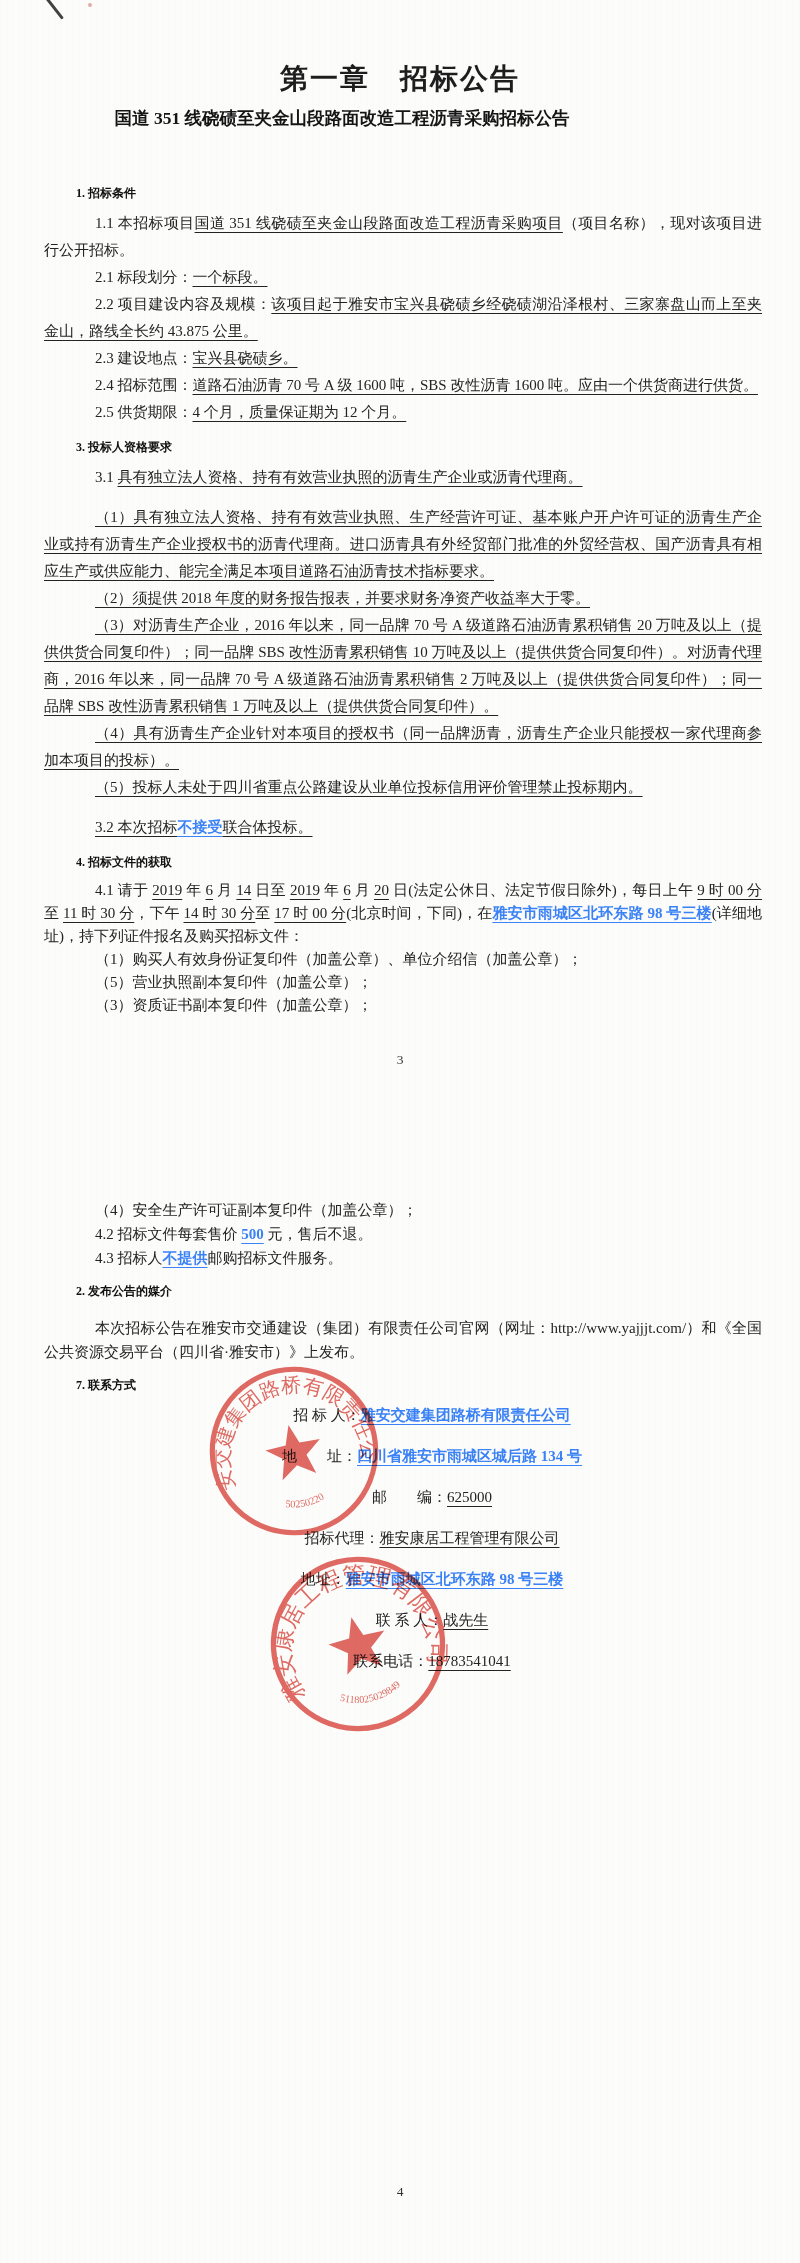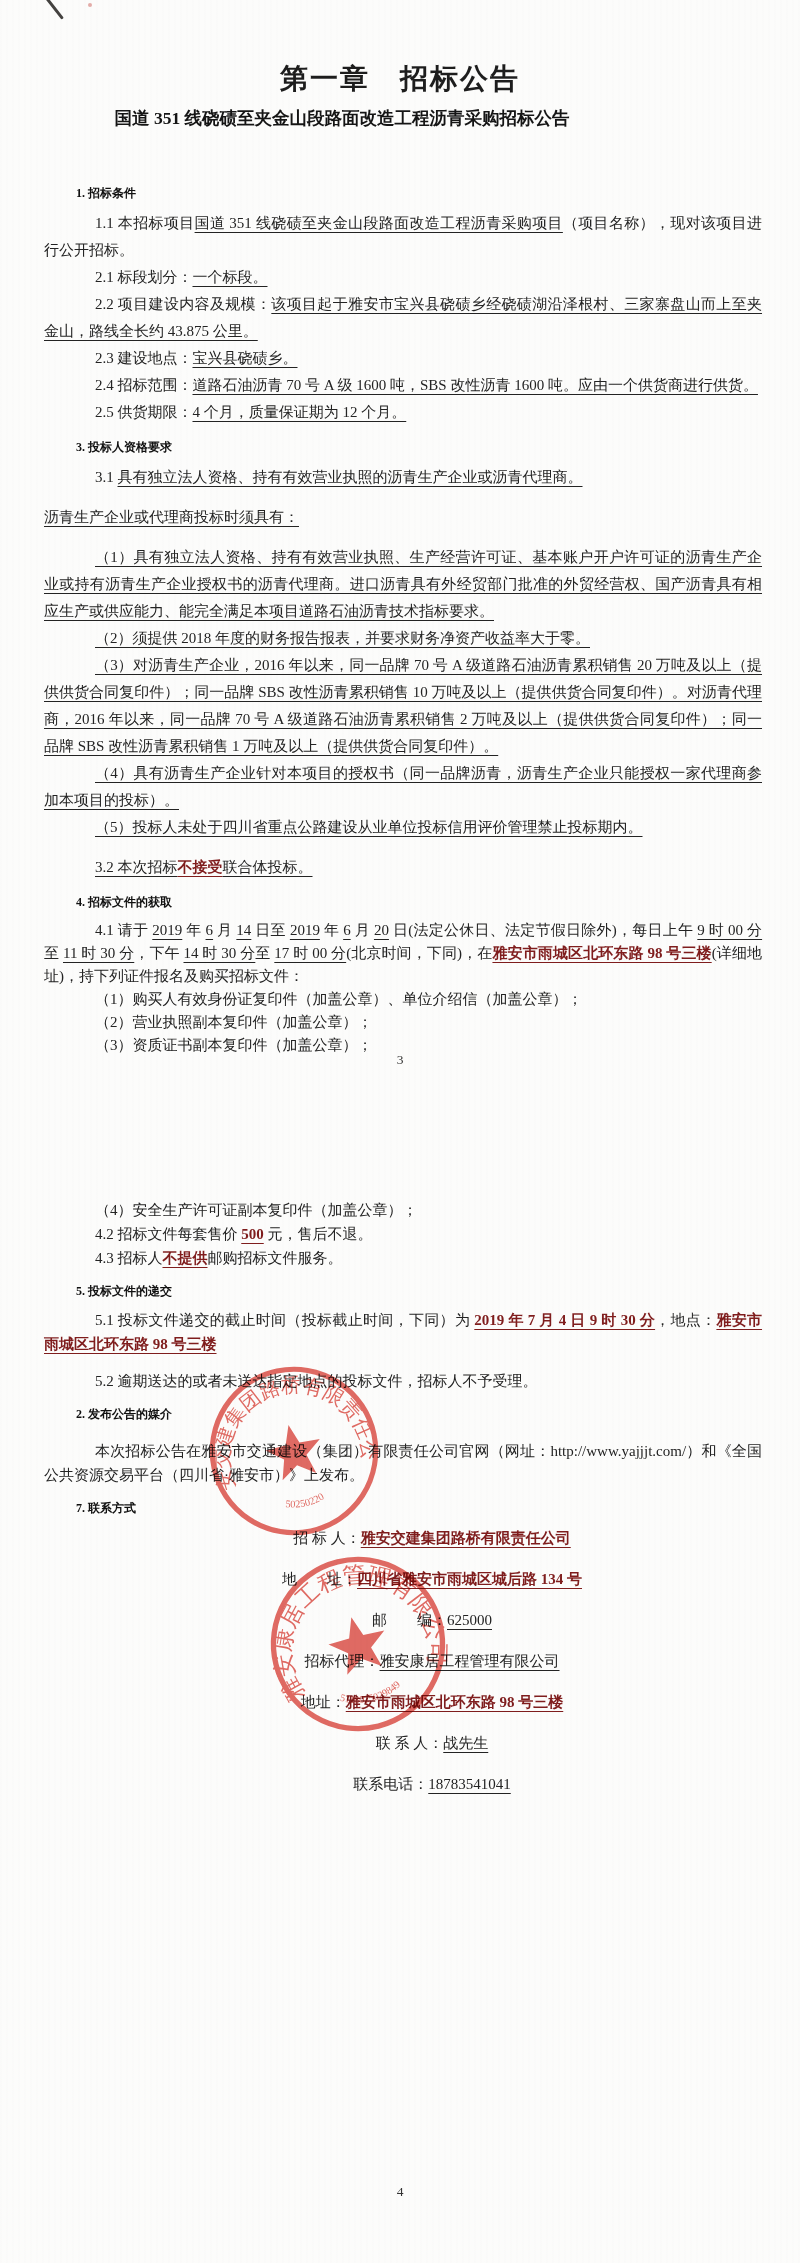--- a/index.html
+++ b/index.html
@@ -26,21 +26,21 @@
   .sec-heading{font-weight:bold;font-size:12px;color:#111;margin:9px 0 5px 32px;line-height:24px;}
   p.para{margin:0;line-height:27px;text-align:justify;text-justify:inter-ideograph;}
   p.indent{text-indent:51px;}
   p.gap-top{margin-top:13px;}
   .tight p.para{line-height:23px;}
   #page2-sections p.para{line-height:24px;}
   p.contact{padding-left:58px;margin:0 0 17px 0;line-height:22px;text-align:center;text-indent:0;}
   p.contact-first{margin-top:6px;}
 
   .seg-u{text-decoration:underline;text-underline-offset:4px;text-decoration-thickness:1px;}
-  .seg-b{font-weight:bold;color:#7f1d1d;}
+  .seg-b{font-weight:bold;color:#3b82f6;}
 
   .page-num{position:absolute;left:0;width:800px;text-align:center;font-size:13.5px;color:#333;}
   #page1-num{top:1052px;}
   #page2-num{top:2184px;}
 
   .stamp{position:absolute;mix-blend-mode:multiply;opacity:.82;}
   #stamp-1{left:208px;top:1365px;width:172px;height:172px;transform:rotate(-12deg);}
   #stamp-2{left:269px;top:1555px;width:178px;height:178px;transform:rotate(-14deg);}
   .stamp svg{width:100%;height:100%;}
   .stamp text{font-family:"Liberation Serif","DejaVu Serif",serif;}
@@ -64,49 +64,43 @@
       <div class="section">
         <p class="para indent"><span class="">2.1 标段划分：</span><span class="seg-u">一个标段。</span></p>
         <p class="para indent"><span class="">2.2 项目建设内容及规模：</span><span class="seg-u">该项目起于雅安市宝兴县硗碛乡经硗碛湖沿泽根村、三家寨盘山而上至夹金山，路线全长约 43.875 公里。</span></p>
         <p class="para indent"><span class="">2.3 建设地点：</span><span class="seg-u">宝兴县硗碛乡。</span></p>
         <p class="para indent"><span class="">2.4 招标范围：</span><span class="seg-u">道路石油沥青 70 号 A 级 1600 吨，SBS 改性沥青 1600 吨。应由一个供货商进行供货。</span></p>
         <p class="para indent"><span class="">2.5 供货期限：</span><span class="seg-u">4 个月，质量保证期为 12 个月。</span></p>
       </div>
       <div class="section">
         <div class="sec-heading">3. 投标人资格要求</div>
         <p class="para indent"><span class="">3.1 </span><span class="seg-u">具有独立法人资格、持有有效营业执照的沥青生产企业或沥青代理商。</span></p>
-        <p class="para gap-top"><span class="seg-u">沥青生产企业或代理商投标时须具有：</span></p>
         <p class="para indent gap-top"><span class="seg-u">（1）具有独立法人资格、持有有效营业执照、生产经营许可证、基本账户开户许可证的沥青生产企业或持有沥青生产企业授权书的沥青代理商。进口沥青具有外经贸部门批准的外贸经营权、国产沥青具有相应生产或供应能力、能完全满足本项目道路石油沥青技术指标要求。</span></p>
         <p class="para indent"><span class="seg-u">（2）须提供 2018 年度的财务报告报表，并要求财务净资产收益率大于零。</span></p>
         <p class="para indent"><span class="seg-u">（3）对沥青生产企业，2016 年以来，同一品牌 70 号 A 级道路石油沥青累积销售 20 万吨及以上（提供供货合同复印件）；同一品牌 SBS 改性沥青累积销售 10 万吨及以上（提供供货合同复印件）。对沥青代理商，2016 年以来，同一品牌 70 号 A 级道路石油沥青累积销售 2 万吨及以上（提供供货合同复印件）；同一品牌 SBS 改性沥青累积销售 1 万吨及以上（提供供货合同复印件）。</span></p>
         <p class="para indent"><span class="seg-u">（4）具有沥青生产企业针对本项目的授权书（同一品牌沥青，沥青生产企业只能授权一家代理商参加本项目的投标）。</span></p>
         <p class="para indent"><span class="seg-u">（5）投标人未处于四川省重点公路建设从业单位投标信用评价管理禁止投标期内。</span></p>
         <p class="para indent gap-top"><span class="seg-u">3.2 本次招标</span><span class="seg-b seg-u">不接受</span><span class="seg-u">联合体投标。</span></p>
       </div>
       <div class="section tight">
         <div class="sec-heading">4. 招标文件的获取</div>
         <p class="para indent"><span class="">4.1 请于 </span><span class="seg-u">2019</span><span class=""> 年 </span><span class="seg-u">6</span><span class=""> 月 </span><span class="seg-u">14</span><span class=""> 日至 </span><span class="seg-u">2019</span><span class=""> 年 </span><span class="seg-u">6</span><span class=""> 月 </span><span class="seg-u">20</span><span class=""> 日(法定公休日、法定节假日除外)，每日上午 </span><span class="seg-u">9 时 00 分</span><span class="">至 </span><span class="seg-u">11 时 30 分</span><span class="">，下午 </span><span class="seg-u">14 时 30 分</span><span class="">至 </span><span class="seg-u">17 时 00 分</span><span class="">(北京时间，下同)，在</span><span class="seg-b seg-u">雅安市雨城区北环东路 98 号三楼</span><span class="">(详细地址)，持下列证件报名及购买招标文件：</span></p>
         <p class="para indent"><span class="">（1）购买人有效身份证复印件（加盖公章）、单位介绍信（加盖公章）；</span></p>
-        <p class="para indent"><span class="">（2）营业执照副本复印件（加盖公章）；</span></p>
+        <p class="para indent"><span class="">（5）营业执照副本复印件（加盖公章）；</span></p>
         <p class="para indent"><span class="">（3）资质证书副本复印件（加盖公章）；</span></p>
       </div>
     </div>
 
   <div class="page-num" id="page1-num">3</div>
 
   <div class="content" id="page2-sections">
       <div class="section">
         <p class="para indent"><span class="">（4）安全生产许可证副本复印件（加盖公章）；</span></p>
         <p class="para indent"><span class="">4.2 招标文件每套售价 </span><span class="seg-b seg-u">500</span><span class=""> 元，售后不退。</span></p>
         <p class="para indent"><span class="">4.3 招标人</span><span class="seg-b seg-u">不提供</span><span class="">邮购招标文件服务。</span></p>
-      </div>
-      <div class="section">
-        <div class="sec-heading">5. 投标文件的递交</div>
-        <p class="para indent"><span class="">5.1 投标文件递交的截止时间（投标截止时间，下同）为 </span><span class="seg-b seg-u">2019 年 7 月 4 日 9 时 30 分</span><span class="">，地点：</span><span class="seg-b seg-u">雅安市雨城区北环东路 98 号三楼</span></p>
-        <p class="para indent gap-top"><span class="">5.2 逾期送达的或者未送达指定地点的投标文件，招标人不予受理。</span></p>
       </div>
       <div class="section">
         <div class="sec-heading">2. 发布公告的媒介</div>
         <p class="para indent gap-top"><span class="">本次招标公告在雅安市交通建设（集团）有限责任公司官网（网址：http://www.yajjjt.com/）和《全国公共资源交易平台（四川省·雅安市）》上发布。</span></p>
       </div>
       <div class="section">
         <div class="sec-heading">7. 联系方式</div>
         <p class="para contact contact-first"><span class="">招 标 人：</span><span class="seg-b seg-u">雅安交建集团路桥有限责任公司</span></p>
         <p class="para contact"><span class="">地　　址：</span><span class="seg-b seg-u">四川省雅安市雨城区城后路 134 号</span></p>
         <p class="para contact"><span class="">邮　　编：</span><span class="seg-u">625000</span></p>

